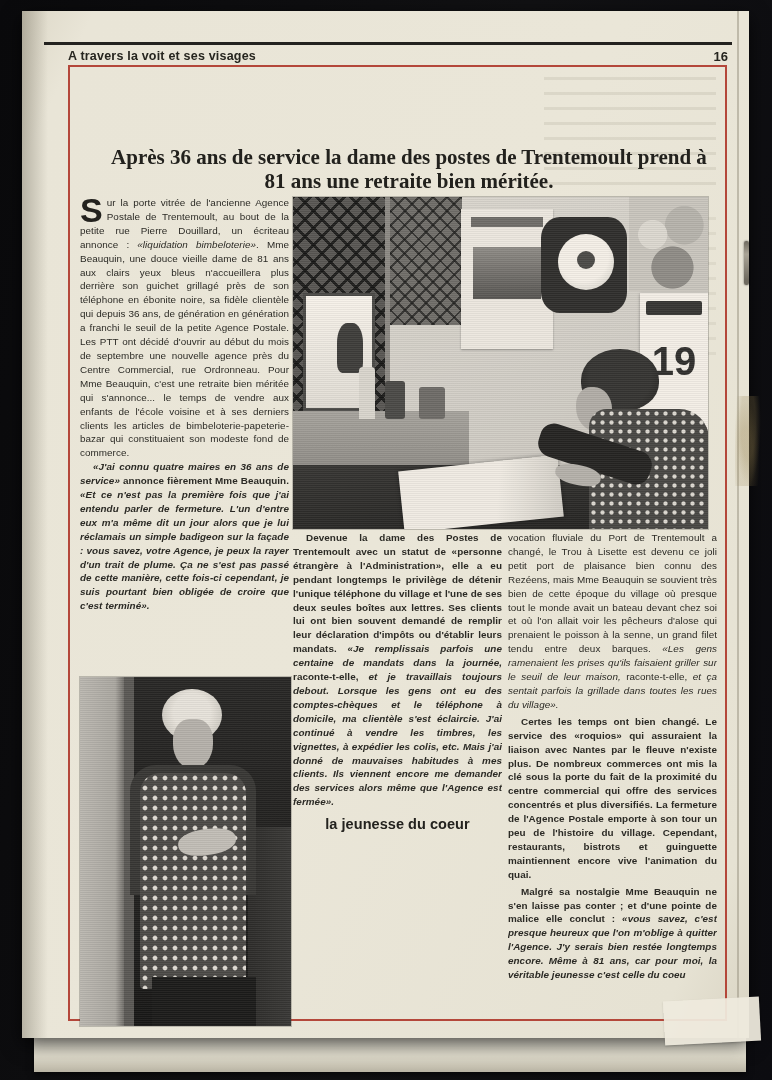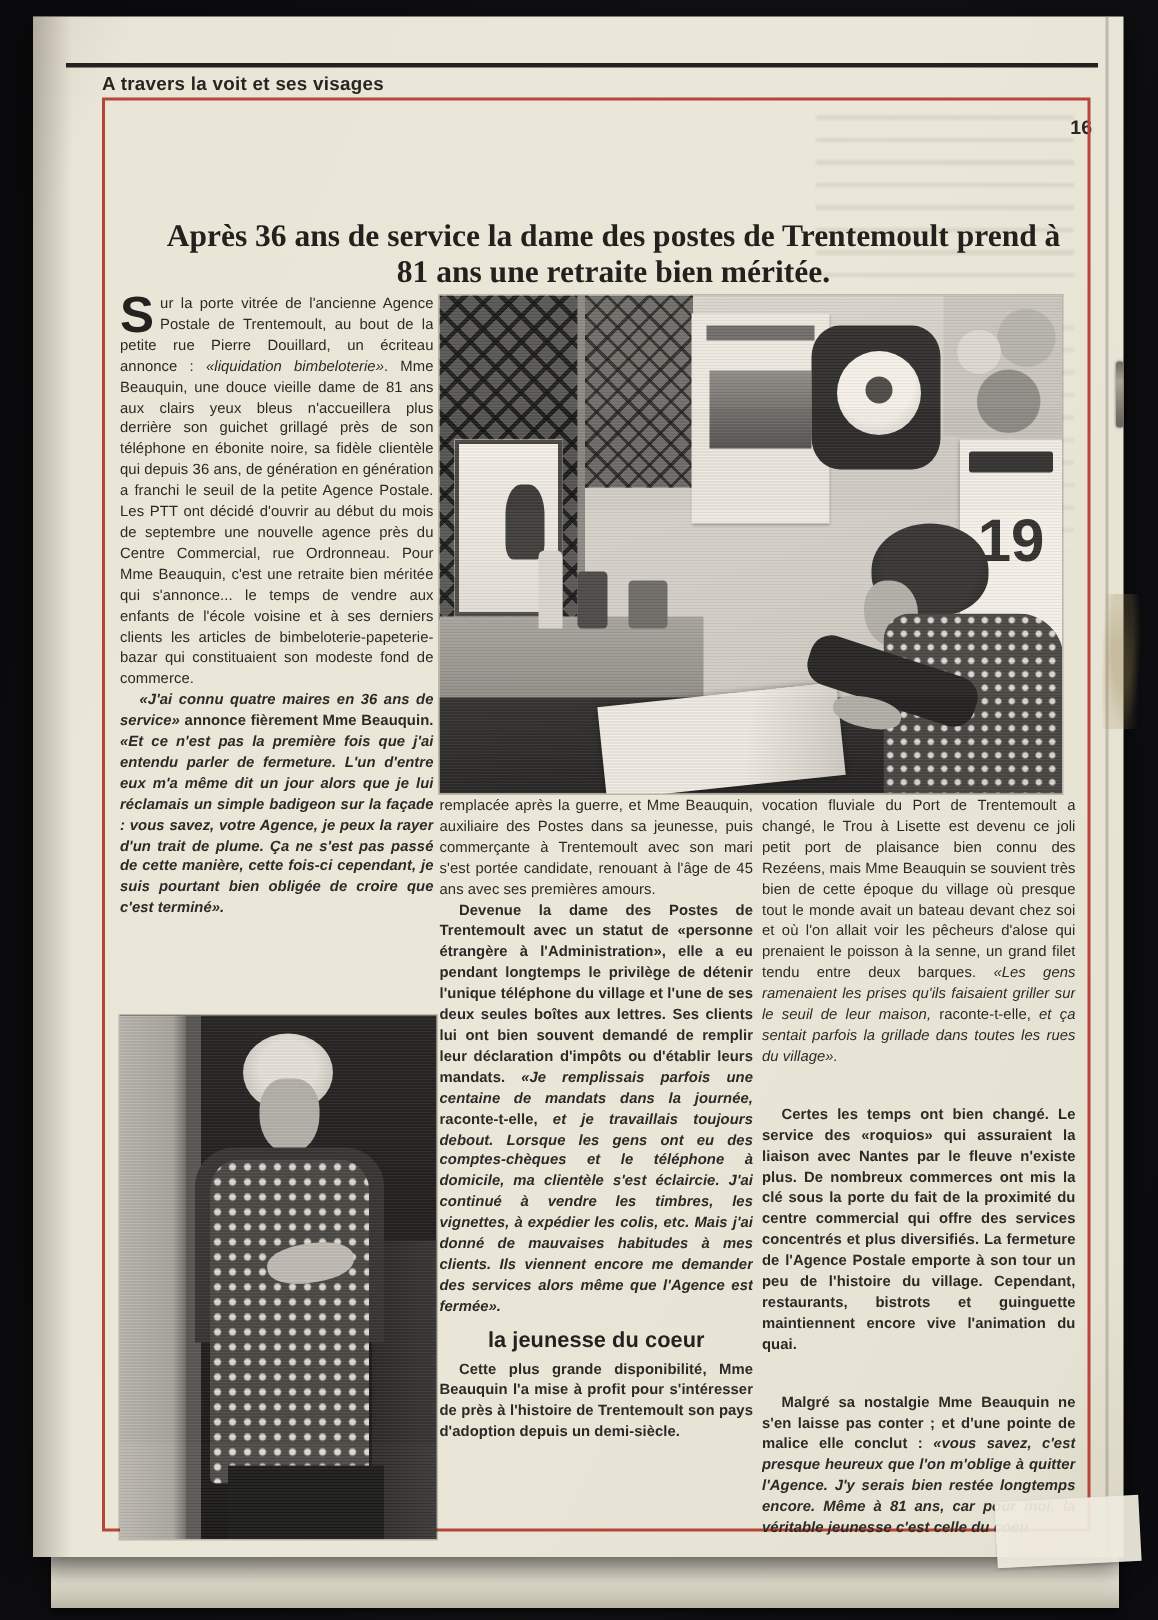--- a/index.html
+++ b/index.html
@@ -6,35 +6,35 @@
   .stage{position:relative;width:772px;height:1080px;background:linear-gradient(100deg,#0a0a0c 0%,#111113 55%,#0c0c10 100%);overflow:hidden;font-family:"Liberation Sans",sans-serif;}
   
   .understack{position:absolute;left:34px;top:1036px;width:712px;height:36px;background:linear-gradient(180deg,#efecdf 0%,#e3dfcf 55%,#b9b4a4 100%);box-shadow:0 3px 6px rgba(0,0,0,.6);}
   .page{position:absolute;left:22px;top:11px;width:727px;height:1027px;background:linear-gradient(115deg,#ddd8c8 0%,#e9e5d7 6%,#eae6d8 50%,#e6e2d3 92%,#d9d4c3 100%);box-shadow:0 6px 18px rgba(0,0,0,.7);}
   .page-crease{position:absolute;left:0;top:0;width:26px;height:100%;background:linear-gradient(90deg,rgba(90,85,70,.35),rgba(90,85,70,0));}
   .page-redge{position:absolute;right:10px;top:0;width:2px;height:100%;background:rgba(150,144,125,.5);}
   
   .topline{position:absolute;left:22px;top:31px;width:688px;height:3px;background:#23221f;}
   .kicker-row{position:absolute;left:46px;top:38px;width:660px;display:flex;justify-content:space-between;align-items:flex-start;}
   .kicker{font-size:12.5px;font-weight:bold;color:#26251f;letter-spacing:.2px;}
-  .pagenum{font-size:13px;font-weight:bold;color:#26251f;margin-top:28px;}
+  .pagenum{font-size:13px;font-weight:bold;color:#26251f;}
   .redframe{position:absolute;left:46px;top:54px;width:655px;height:952px;border:2px solid #b4473a;}
   
   .ghost{position:absolute;filter:blur(.7px);opacity:.5;background:repeating-linear-gradient(180deg,rgba(124,118,100,.28) 0 3px,rgba(124,118,100,0) 3px 15px);}
   
   .headline{position:absolute;left:62px;top:56px;width:648px;font-family:"Liberation Serif",serif;font-weight:bold;font-size:61px;letter-spacing:-1.5px;word-spacing:5px;color:#1d1c19;white-space:nowrap;}
   .subhead{position:absolute;left:62px;top:134px;width:650px;font-family:"Liberation Serif",serif;font-weight:bold;font-size:21px;line-height:24px;color:#22211d;white-space:pre-line;text-align:center;}
   
   .col{position:absolute;width:209px;height:492px;overflow:hidden;font-size:9.9px;line-height:13.9px;color:#2b2a25;text-align:justify;letter-spacing:.05px;}
   .col1{left:58px;top:185px;height:482px;}
   .col2{left:271px;top:520px;}
   .col3{left:486px;top:520px;}
   .para{margin:0;}
   .para.indent{text-indent:13px;font-weight:bold;}
-  .para.gap{margin-top:25px;}
+  .para.gap{margin-top:3px;}
   .it{font-style:italic;}
   .dropcap{float:left;font-size:34px;line-height:26px;font-weight:bold;padding:1px 4px 0 0;color:#23221e;}
   .crosshead{margin:9px 0 5px 0;text-align:center;font-size:14.5px;font-weight:bold;color:#23221e;}
   
   .photo{position:absolute;overflow:hidden;filter:saturate(.12) sepia(.12) contrast(.97);box-shadow:0 0 0 1px rgba(40,38,32,.25);}
   .photo::after{content:"";position:absolute;inset:0;background:repeating-linear-gradient(0deg,rgba(255,255,255,.05) 0 1px,rgba(0,0,0,.05) 1px 2px);pointer-events:none;}
   .photo-main{left:271px;top:186px;width:415px;height:332px;background:linear-gradient(160deg,#d8d4ca 0%,#cfcabe 60%,#c2bdb1 100%);}
   .pm-grill{position:absolute;left:0;top:0;width:92px;height:216px;background:#56534b;background-image:repeating-linear-gradient(45deg,rgba(18,17,15,.85) 0 3px,transparent 3px 12px),repeating-linear-gradient(-45deg,rgba(18,17,15,.85) 0 3px,transparent 3px 12px);border-right:5px solid #8b867a;}
   .pm-grill2{position:absolute;left:97px;top:0;width:72px;height:128px;background:#6e6a60;background-image:repeating-linear-gradient(45deg,rgba(25,24,21,.7) 0 2px,transparent 2px 10px),repeating-linear-gradient(-45deg,rgba(25,24,21,.7) 0 2px,transparent 2px 10px);}
   .pm-window{position:absolute;left:10px;top:96px;width:72px;height:118px;background:linear-gradient(180deg,#f3f0e8,#ddd9cd);box-shadow:inset 0 0 0 3px #494640;}
@@ -100,24 +100,22 @@
     <div class="ghost" style="left:522px;top:206px;width:172px;height:150px;opacity:.35;"></div>
 
     <h2 class="subhead" style="margin:0;">Après 36 ans de service la dame des postes de Trentemoult prend à
 81 ans une retraite bien méritée.</h2>
 
     <div class="col col1">
         <p class="para"><span class="dropcap">S</span><span>ur la porte vitrée de l'ancienne Agence Postale de Trentemoult, au bout de la petite rue Pierre Douillard, un écriteau annonce : </span><span class="it">«liquidation bimbeloterie»</span><span>. Mme Beauquin, une douce vieille dame de 81 ans aux clairs yeux bleus n'accueillera plus derrière son guichet grillagé près de son téléphone en ébonite noire, sa fidèle clientèle qui depuis 36 ans, de génération en génération a franchi le seuil de la petite Agence Postale. Les PTT ont décidé d'ouvrir au début du mois de septembre une nouvelle agence près du Centre Commercial, rue Ordronneau. Pour Mme Beauquin, c'est une retraite bien méritée qui s'annonce... le temps de vendre aux enfants de l'école voisine et à ses derniers clients les articles de bimbeloterie-papeterie-bazar qui constituaient son modeste fond de commerce.</span></p>
         <p class="para indent"><span class="it">«J'ai connu quatre maires en 36 ans de service»</span><span> annonce fièrement Mme Beauquin. </span><span class="it">«Et ce n'est pas la première fois que j'ai entendu parler de fermeture. L'un d'entre eux m'a même dit un jour alors que je lui réclamais un simple badigeon sur la façade : vous savez, votre Agence, je peux la rayer d'un trait de plume. Ça ne s'est pas passé de cette manière, cette fois-ci cependant, je suis pourtant bien obligée de croire que c'est terminé».</span></p>
       </div>
     <div class="col col2">
-        <p class="para"><span>remplacée après la guerre, et Mme Beauquin, auxiliaire des Postes dans sa jeunesse, puis commerçante à Trentemoult avec son mari s'est portée candidate, renouant à l'âge de 45 ans avec ses premières amours.</span></p>
         <p class="para indent"><span>Devenue la dame des Postes de Trentemoult avec un statut de «personne étrangère à l'Administration», elle a eu pendant longtemps le privilège de détenir l'unique téléphone du village et l'une de ses deux seules boîtes aux lettres. Ses clients lui ont bien souvent demandé de remplir leur déclaration d'impôts ou d'établir leurs mandats. </span><span class="it">«Je remplissais parfois une centaine de mandats dans la journée, </span><span>raconte-t-elle, </span><span class="it">et je travaillais toujours debout. Lorsque les gens ont eu des comptes-chèques et le téléphone à domicile, ma clientèle s'est éclaircie. J'ai continué à vendre les timbres, les vignettes, à expédier les colis, etc. Mais j'ai donné de mauvaises habitudes à mes clients. Ils viennent encore me demander des services alors même que l'Agence est fermée».</span></p>
         <h3 class="crosshead">la jeunesse du coeur</h3>
-        <p class="para indent"><span>Cette plus grande disponibilité, Mme Beauquin l'a mise à profit pour s'intéresser de près à l'histoire de Trentemoult son pays d'adoption depuis un demi-siècle.</span></p>
       </div>
     <div class="col col3">
         <p class="para"><span>vocation fluviale du Port de Trentemoult a changé, le Trou à Lisette est devenu ce joli petit port de plaisance bien connu des Rezéens, mais Mme Beauquin se souvient très bien de cette époque du village où presque tout le monde avait un bateau devant chez soi et où l'on allait voir les pêcheurs d'alose qui prenaient le poisson à la senne, un grand filet tendu entre deux barques. </span><span class="it">«Les gens ramenaient les prises qu'ils faisaient griller sur le seuil de leur maison, </span><span>raconte-t-elle, </span><span class="it">et ça sentait parfois la grillade dans toutes les rues du village».</span></p>
         <p class="para indent gap"><span>Certes les temps ont bien changé. Le service des «roquios» qui assuraient la liaison avec Nantes par le fleuve n'existe plus. De nombreux commerces ont mis la clé sous la porte du fait de la proximité du centre commercial qui offre des services concentrés et plus diversifiés. La fermeture de l'Agence Postale emporte à son tour un peu de l'histoire du village. Cependant, restaurants, bistrots et guinguette maintiennent encore vive l'animation du quai.</span></p>
         <p class="para indent gap"><span>Malgré sa nostalgie Mme Beauquin ne s'en laisse pas conter ; et d'une pointe de malice elle conclut : </span><span class="it">«vous savez, c'est presque heureux que l'on m'oblige à quitter l'Agence. J'y serais bien restée longtemps encore. Même à 81 ans, car pour moi, la véritable jeunesse c'est celle du coeu</span></p>
       </div>
 
     <div class="photo photo-main">
       <div class="pm-grill"></div>
       <div class="pm-window">

